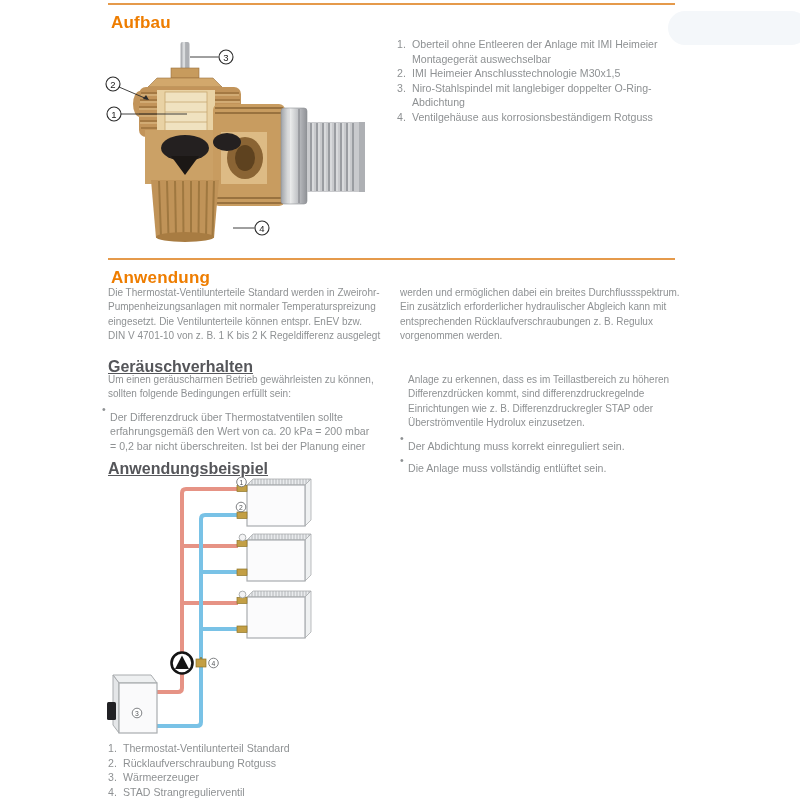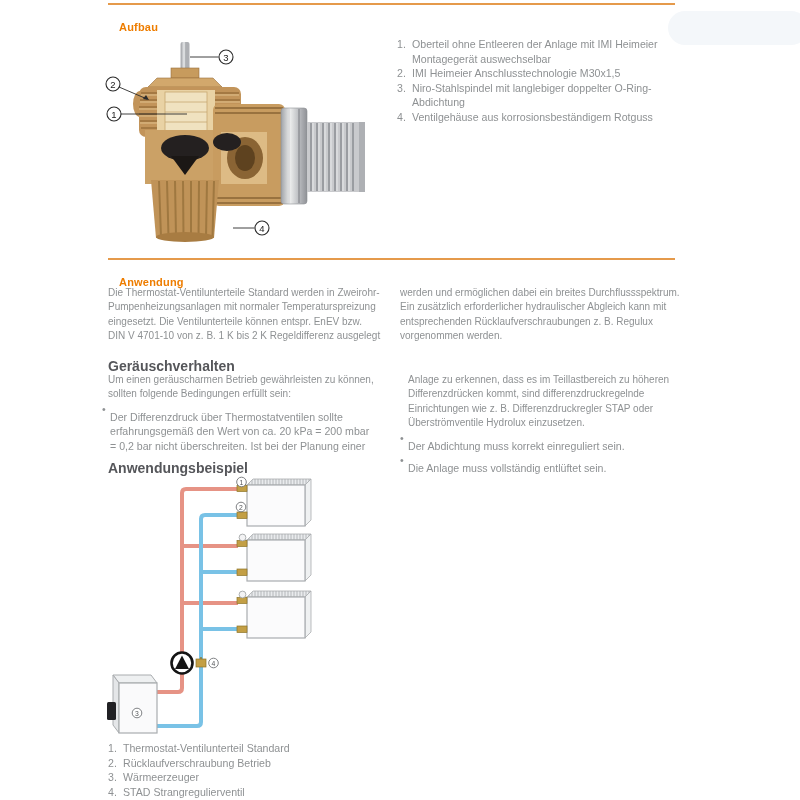--- a/index.html
+++ b/index.html
@@ -1,21 +1,21 @@
 <!DOCTYPE html>
 <html><head>
 <meta charset="utf-8">
 <style>
   html,body{margin:0;padding:0;background:#fff;}
   #page{position:relative;width:800px;height:800px;background:#ffffff;overflow:hidden;
         font-family:"Liberation Sans","DejaVu Sans",sans-serif;color:#8e9193;}
   .abs{position:absolute;}
   .rule{height:2px;background:#e59a4b;}
-  h1.sect{margin:12px;font-size:11px;font-weight:bold;color:#ee7d00;letter-spacing:.2px;}
-  .subhead{font-size:14px;font-weight:bold;color:#55565a;}
+  h1.sect{margin:4px;font-size:17px;font-weight:bold;color:#ee7d00;letter-spacing:.2px;}
+  .subhead{font-size:16px;font-weight:bold;color:#55565a;text-decoration:underline;}
   .body-txt{font-size:10px;line-height:14.4px;white-space:pre-line;}
   .numlist{font-size:10.6px;line-height:14.6px;}
   .numlist .row{display:flex;}
   .numlist .n{width:15px;flex:0 0 15px;}
   .numlist .t{white-space:pre-line;}
   .bul{display:flex;font-size:10.6px;line-height:14.4px;}
   .bul .mark{width:8px;flex:0 0 8px;margin-left:-6px;}
   .bul .t{white-space:pre-line;margin-top:8px;}
   .cont-indent{padding-left:8px;}
   .blob{background:#f4f7fa;border-radius:18px;}
@@ -292,21 +292,21 @@
     </g>
   </svg>
 
   <div class="abs numlist" style="left:108px;top:741px;width:300px;">
     <div class="row">
       <span class="n">1.</span>
       <span class="t">Thermostat-Ventilunterteil Standard</span>
     </div>
     <div class="row">
       <span class="n">2.</span>
-      <span class="t">Rücklaufverschraubung Betrieb</span>
+      <span class="t">Rücklaufverschraubung Rotguss</span>
     </div>
     <div class="row">
       <span class="n">3.</span>
       <span class="t">Wärmeerzeuger</span>
     </div>
     <div class="row">
       <span class="n">4.</span>
       <span class="t">STAD Strangregulierventil</span>
     </div>
   </div>

